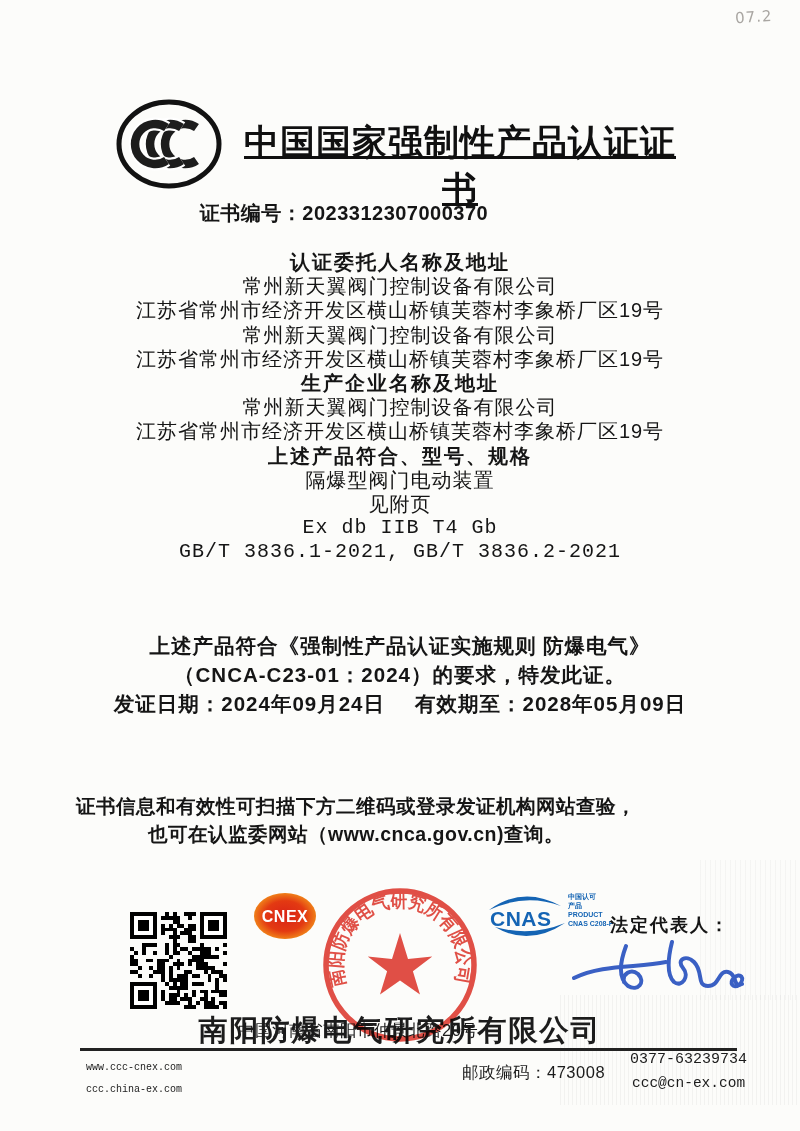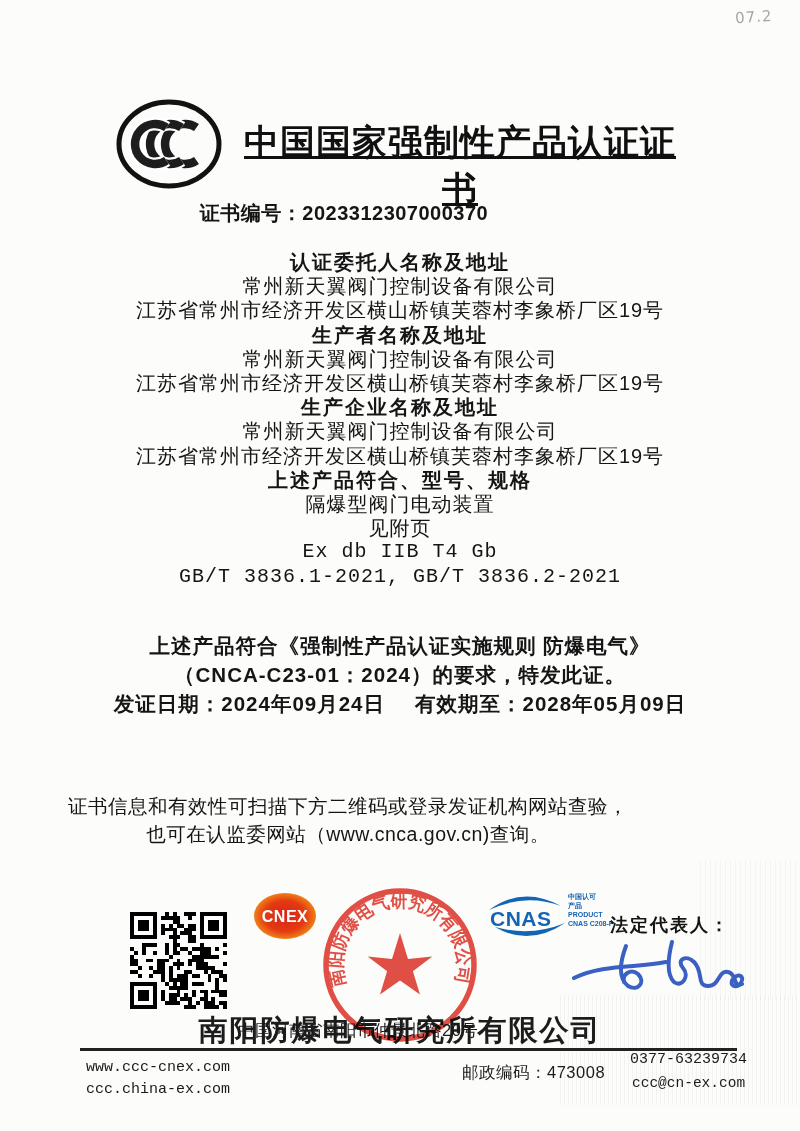--- a/index.html
+++ b/index.html
@@ -30,38 +30,38 @@
   
   .main-block{left:0;top:250px;width:800px;text-align:center;}
   .main-block p{margin:0;line-height:24.2px;font-size:20px;letter-spacing:1px;}
   .main-block p.h{font-weight:800;letter-spacing:2px;}
   .mono{font-family:"Liberation Mono","DejaVu Sans Mono",monospace;letter-spacing:0;}
   
   .decl{left:0;top:631px;width:800px;text-align:center;font-weight:800;}
   .decl p{margin:0;line-height:29px;font-size:20.5px;letter-spacing:1px;}
   .decl .gap{display:inline-block;width:30px;}
   
-  .verify{left:4px;top:792px;width:688px;text-align:center;}
+  .verify{left:12px;top:792px;width:688px;text-align:center;font-weight:bold;}
   .verify p{margin:0;line-height:28px;font-size:19.5px;letter-spacing:0.5px;}
   
   .qr{left:130px;top:912px;width:97px;height:97px;}
   .cnex{left:253px;top:892px;width:64px;height:48px;}
   .stamp{left:320px;top:885px;width:160px;height:160px;opacity:0.88;mix-blend-mode:multiply;z-index:5;}
   .cnas{left:487px;top:893px;width:80px;height:48px;}
   .cnas-side{left:568px;top:893px;width:60px;line-height:8px;color:#1464b4;}
   .cnas-side div{font-size:7px;font-weight:700;margin:0 0 1px 0;letter-spacing:0;}
   .legal-rep{left:610px;top:913px;font-size:18px;font-weight:700;letter-spacing:2px;}
   .signature{left:568px;top:928px;width:180px;height:80px;}
   .issuer-name{
     left:0;top:1011px;width:800px;text-align:center;
     font-size:29px;font-weight:600;letter-spacing:2px;color:#1c1c1c;
   }
   .rule{left:80px;top:1048px;width:657px;height:2.5px;background:#222;}
   .footer{color:#1b1b1b;}
-  .f-sites{left:86px;top:1057px;font-family:"Liberation Mono","DejaVu Sans Mono",monospace;font-size:15px;line-height:22px;}
+  .f-sites{left:86px;top:1057px;font-family:"Liberation Mono","DejaVu Sans Mono",monospace;font-size:10px;line-height:22px;}
   .f-addr{left:238px;top:1020px;font-size:16.5px;letter-spacing:0.5px;}
   .f-post{left:462px;top:1062px;font-size:16.5px;letter-spacing:0.5px;}
   .f-phone{left:630px;top:1051px;font-family:"Liberation Mono","DejaVu Sans Mono",monospace;font-size:15px;}
   .f-email{left:632px;top:1075px;font-family:"Liberation Mono","DejaVu Sans Mono",monospace;font-size:14.5px;}
   
   .streaks{
     left:560px;top:995px;width:240px;height:110px;pointer-events:none;
     background:repeating-linear-gradient(90deg,rgba(60,60,60,0.05) 0 1px,transparent 1px 4px);
   }
   .streaks2{
@@ -87,21 +87,20 @@
 <div class="abs cert-title">中国国家强制性产品认证证书</div>
 
 <div class="abs cert-no-line">
   <span>证书编号：</span><span class="num">2023312307000370</span>
 </div>
 
 <div class="abs main-block">
   <p class="h">认证委托人名称及地址</p>
   <p>常州新天翼阀门控制设备有限公司</p>
   <p>江苏省常州市经济开发区横山桥镇芙蓉村李象桥厂区19号</p>
-  <p class="h">生产者名称及地址</p>
   <p>常州新天翼阀门控制设备有限公司</p>
   <p>江苏省常州市经济开发区横山桥镇芙蓉村李象桥厂区19号</p>
   <p class="h">生产企业名称及地址</p>
   <p>常州新天翼阀门控制设备有限公司</p>
   <p>江苏省常州市经济开发区横山桥镇芙蓉村李象桥厂区19号</p>
   <p class="h">上述产品符合、型号、规格</p>
   <p>隔爆型阀门电动装置</p>
   <p>见附页</p>
   <p class="mono">Ex db IIB T4 Gb</p>
   <p class="mono">GB/T 3836.1-2021, GB/T 3836.2-2021</p>

